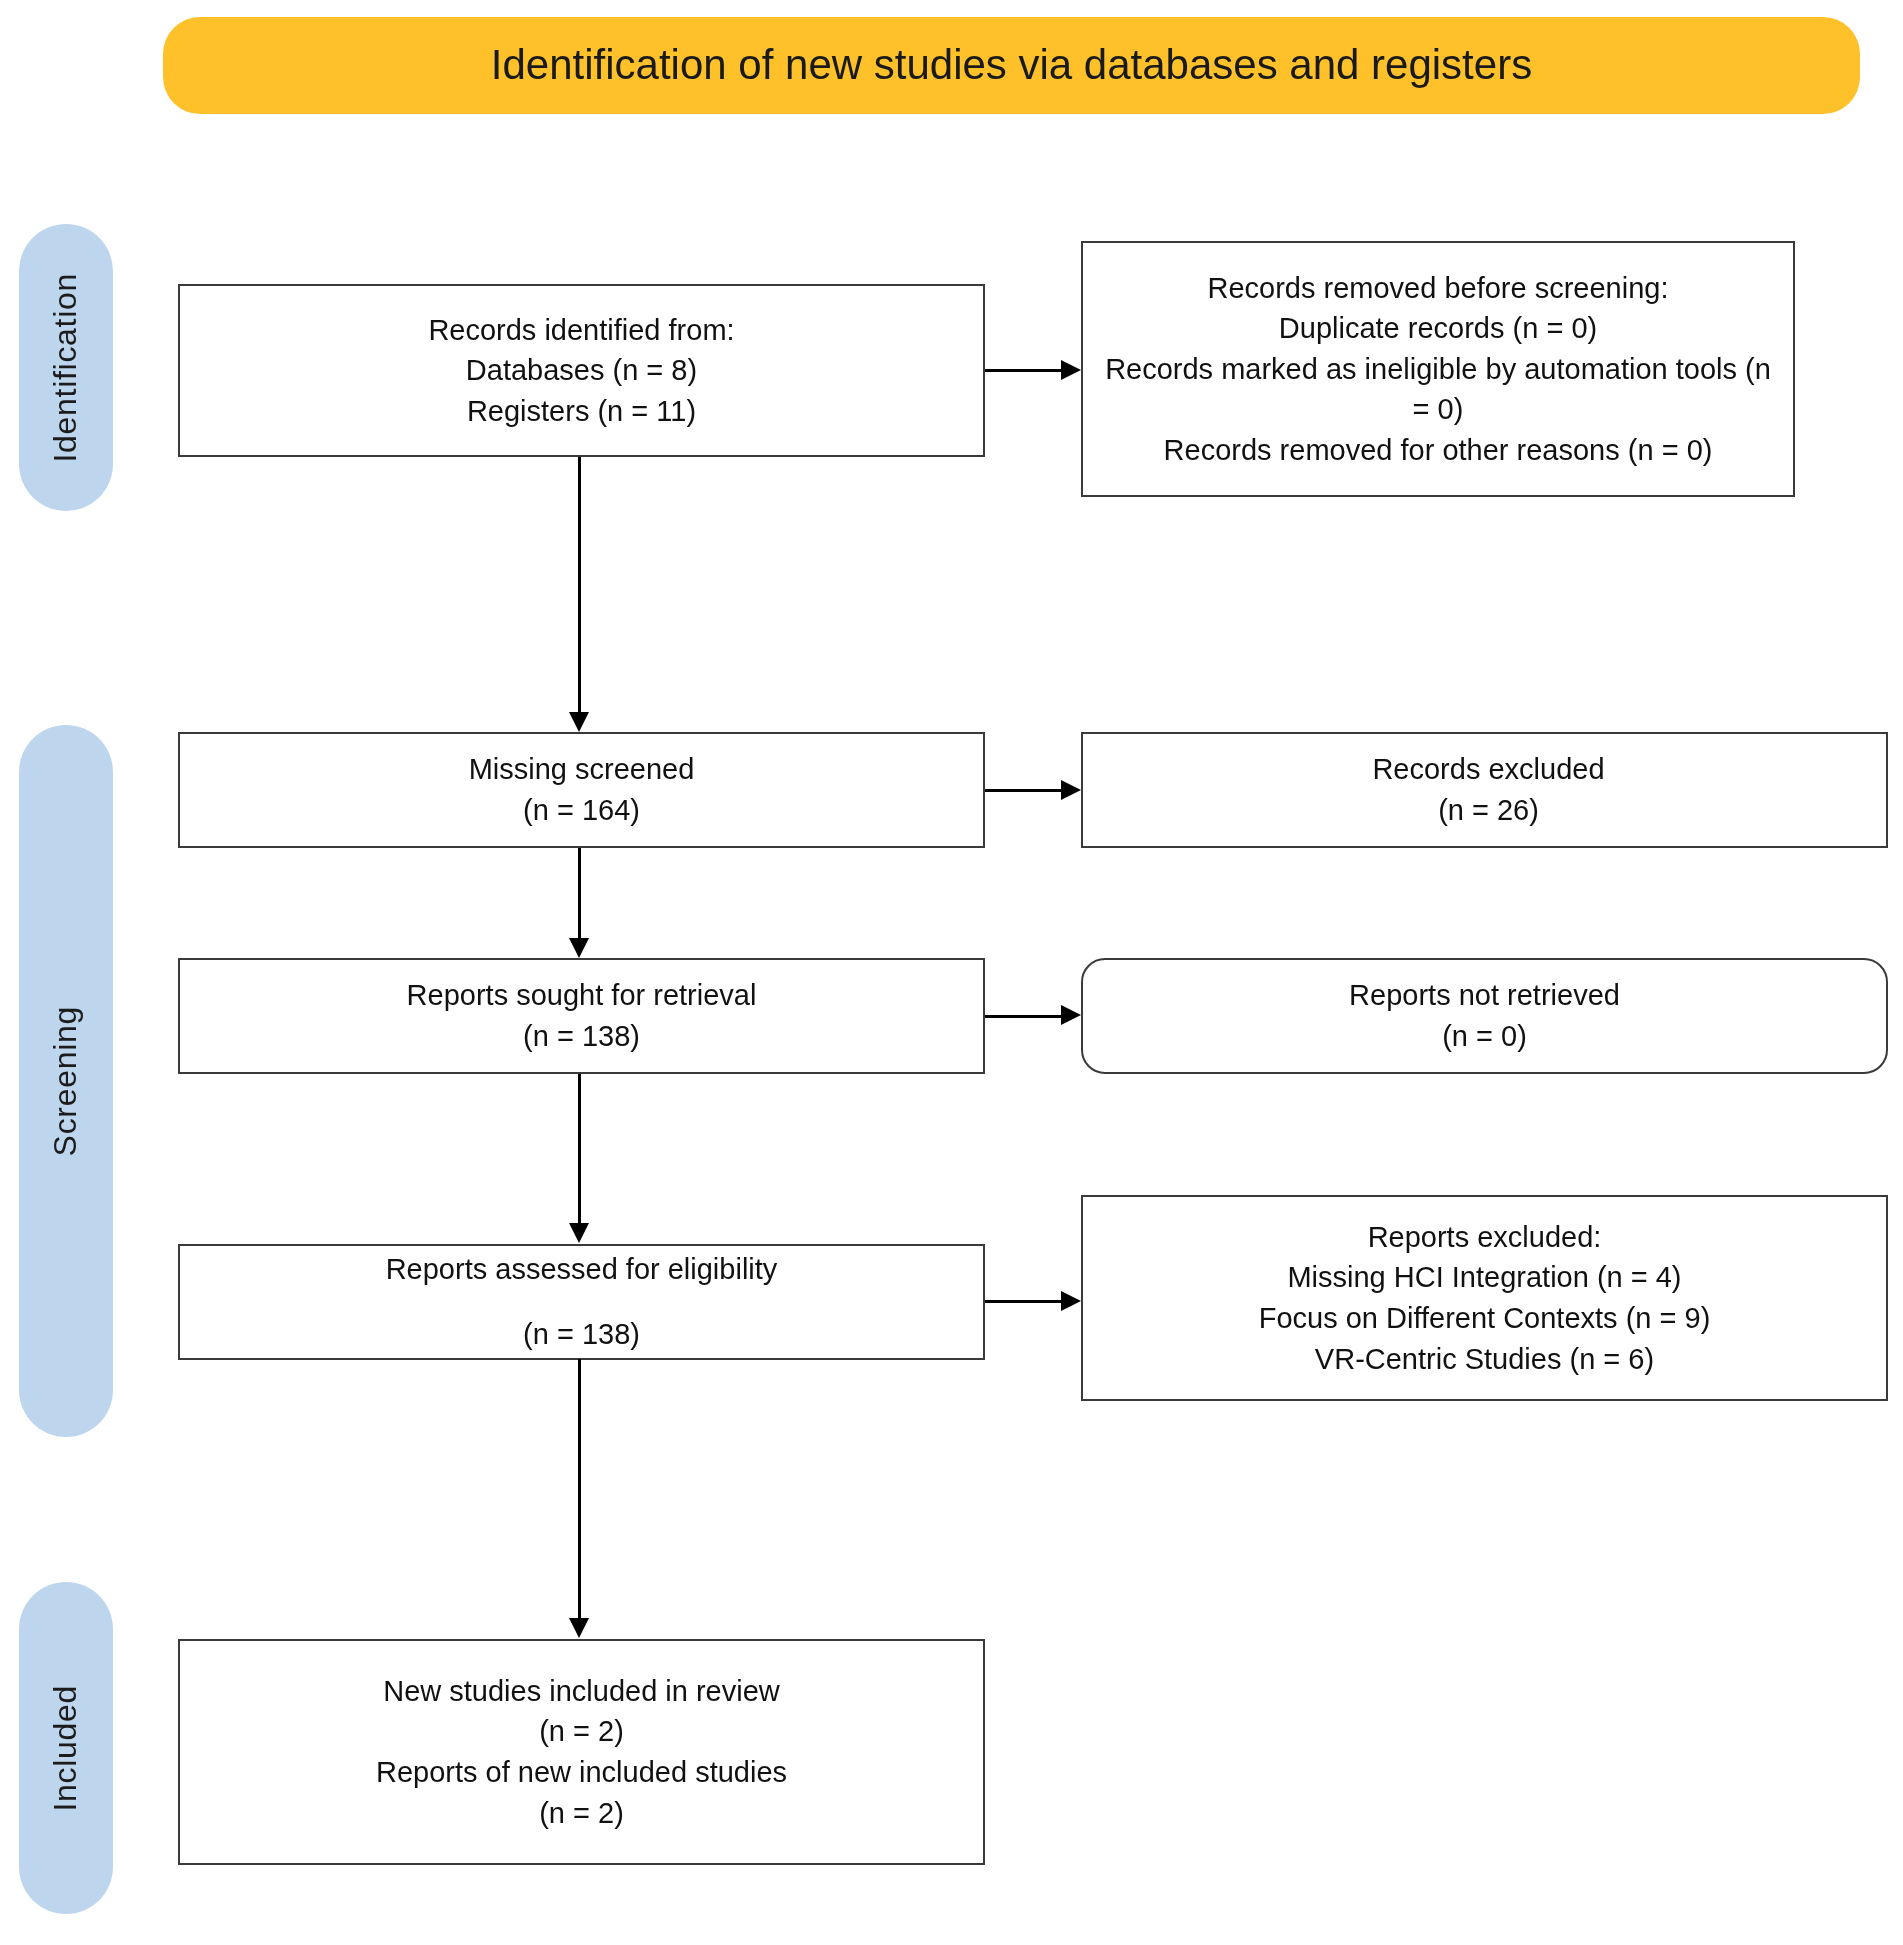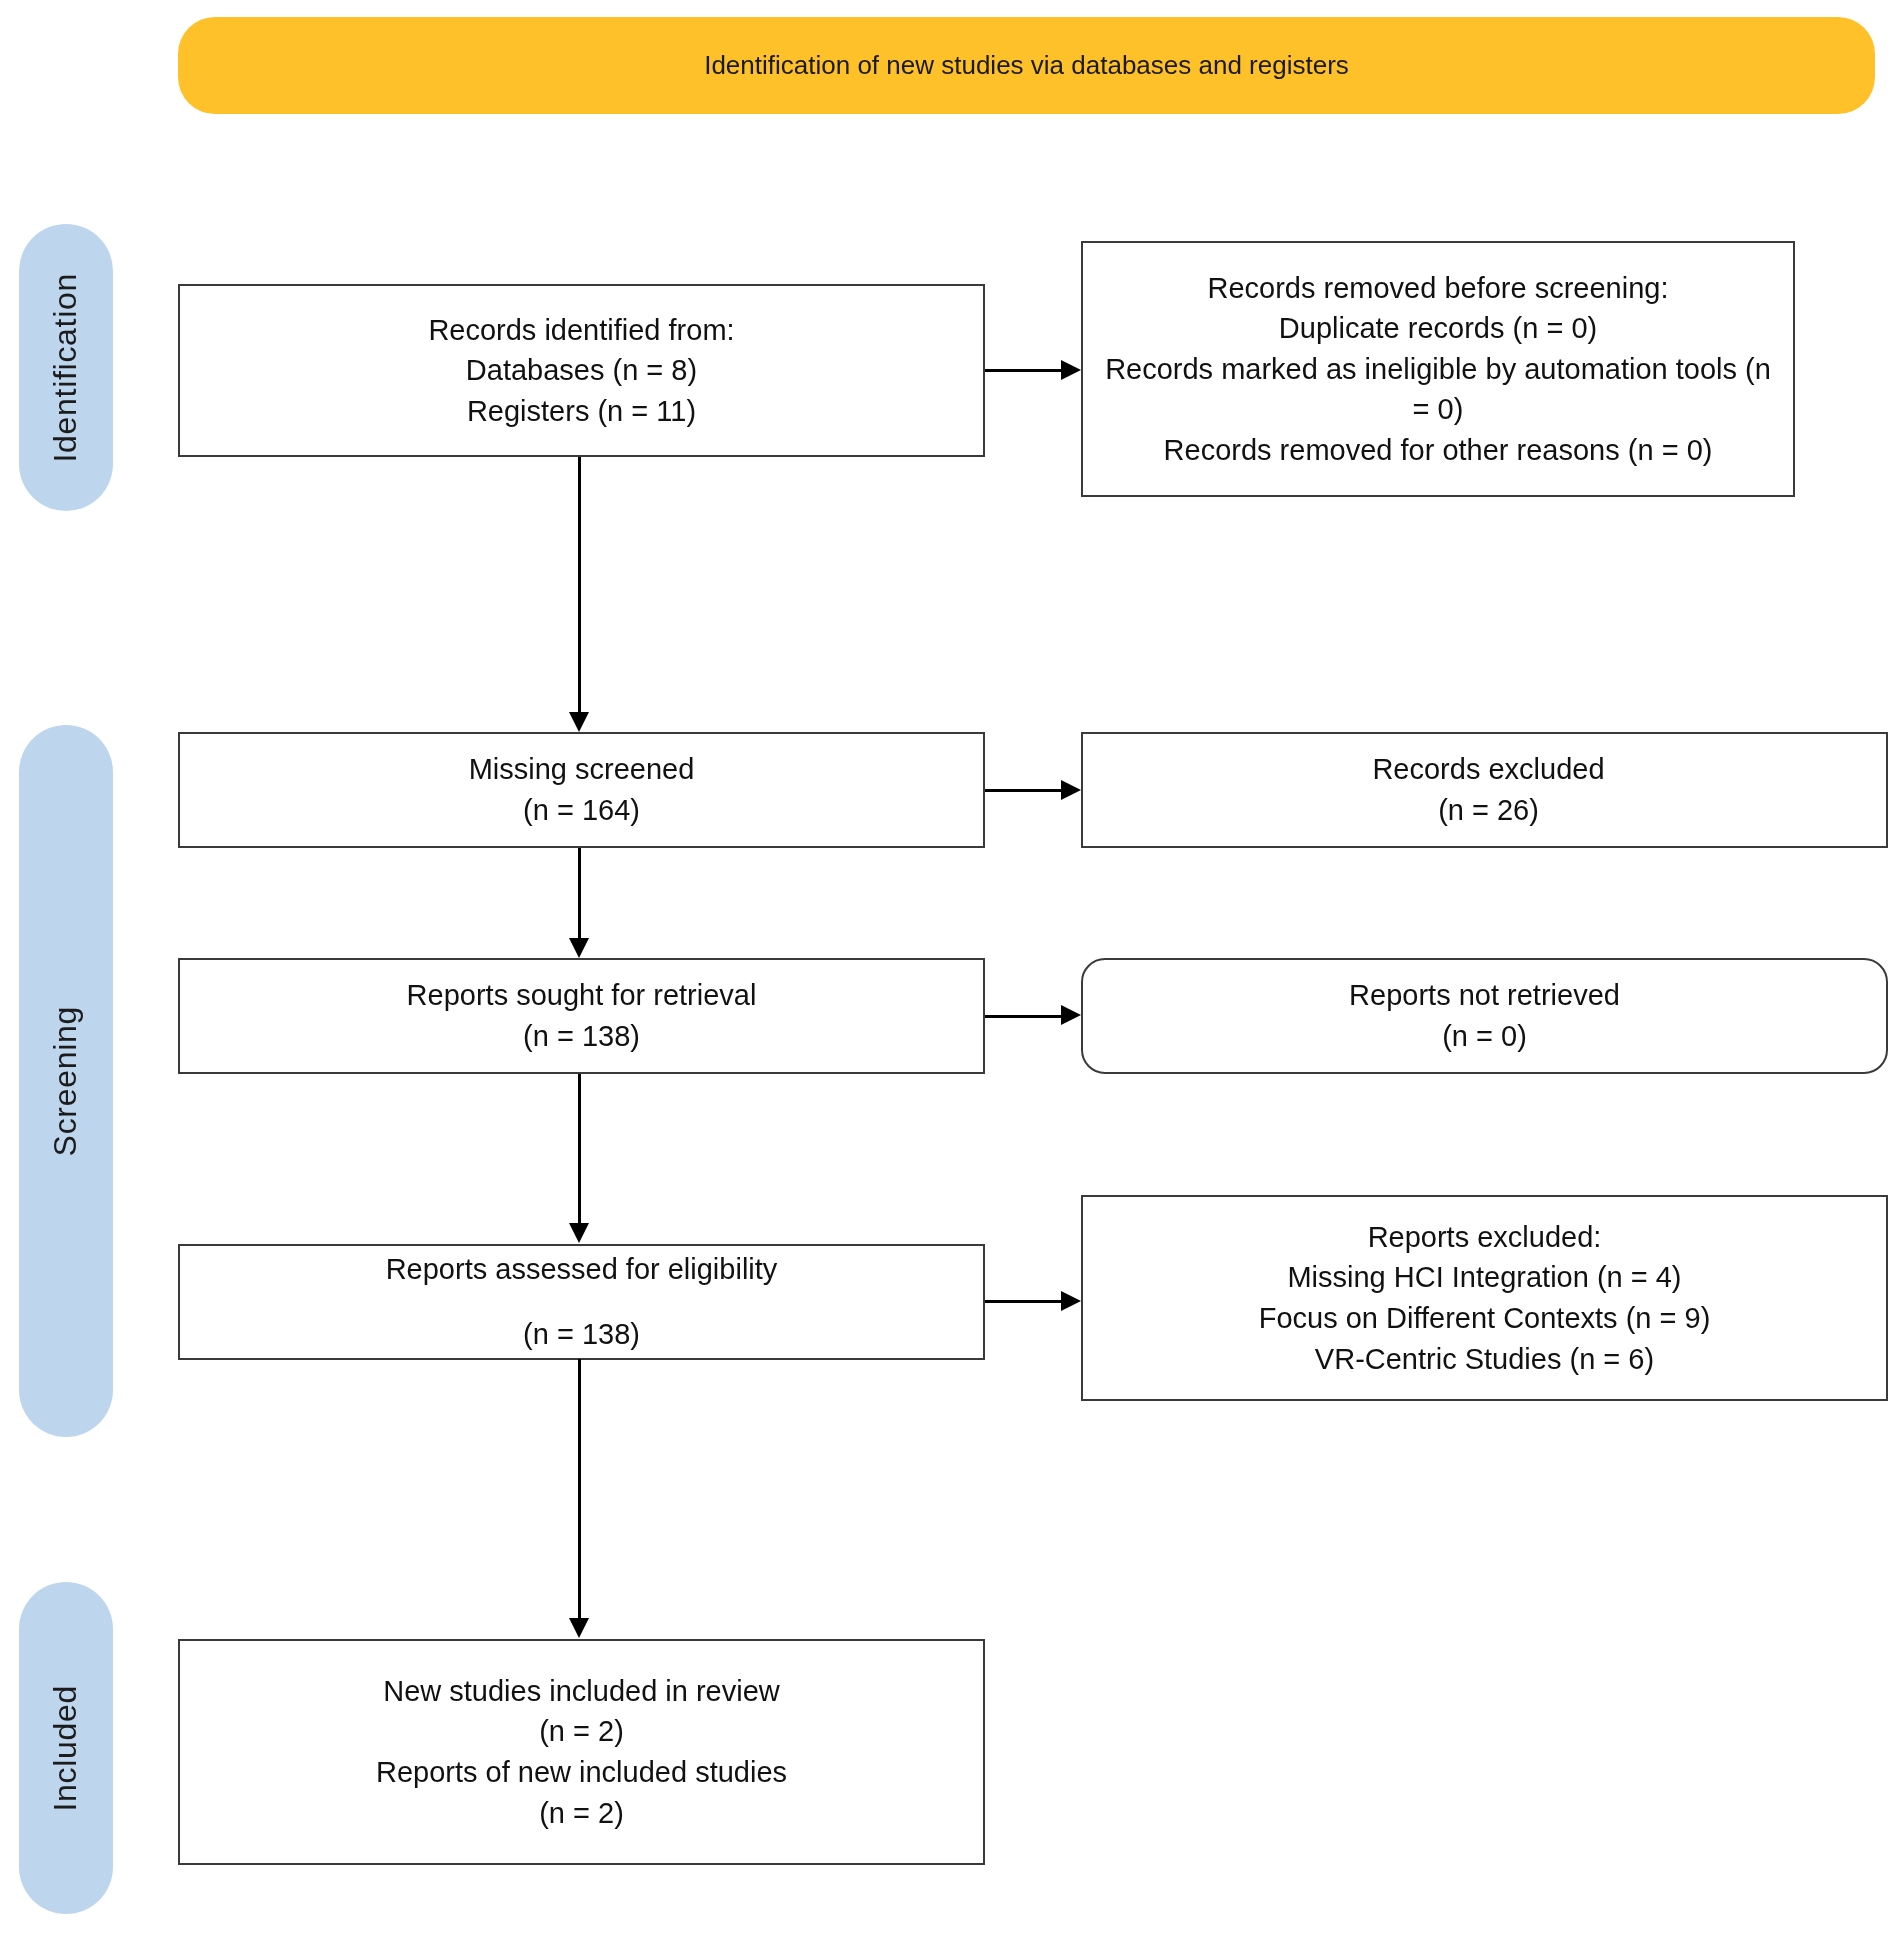--- a/index.html
+++ b/index.html
@@ -10,30 +10,30 @@
   }
   .canvas {
     position: relative;
     width: 1903px;
     height: 1946px;
     background: #ffffff;
     overflow: hidden;
   }
   .banner {
     position: absolute;
-    left: 178px;
+    left: 163px;
     top: 16.6px;
     width: 1697px;
     height: 97px;
     background: #FEC12A;
     border-radius: 37px;
     display: flex;
     align-items: center;
     justify-content: center;
-    font-size: 26px;
+    font-size: 42px;
     color: #1a1a1a;
     box-sizing: border-box;
   }
   .stage-pill {
     position: absolute;
     left: 18.6px;
     width: 94px;
     background: #BDD6EE;
     border-radius: 47px;
     display: flex;

